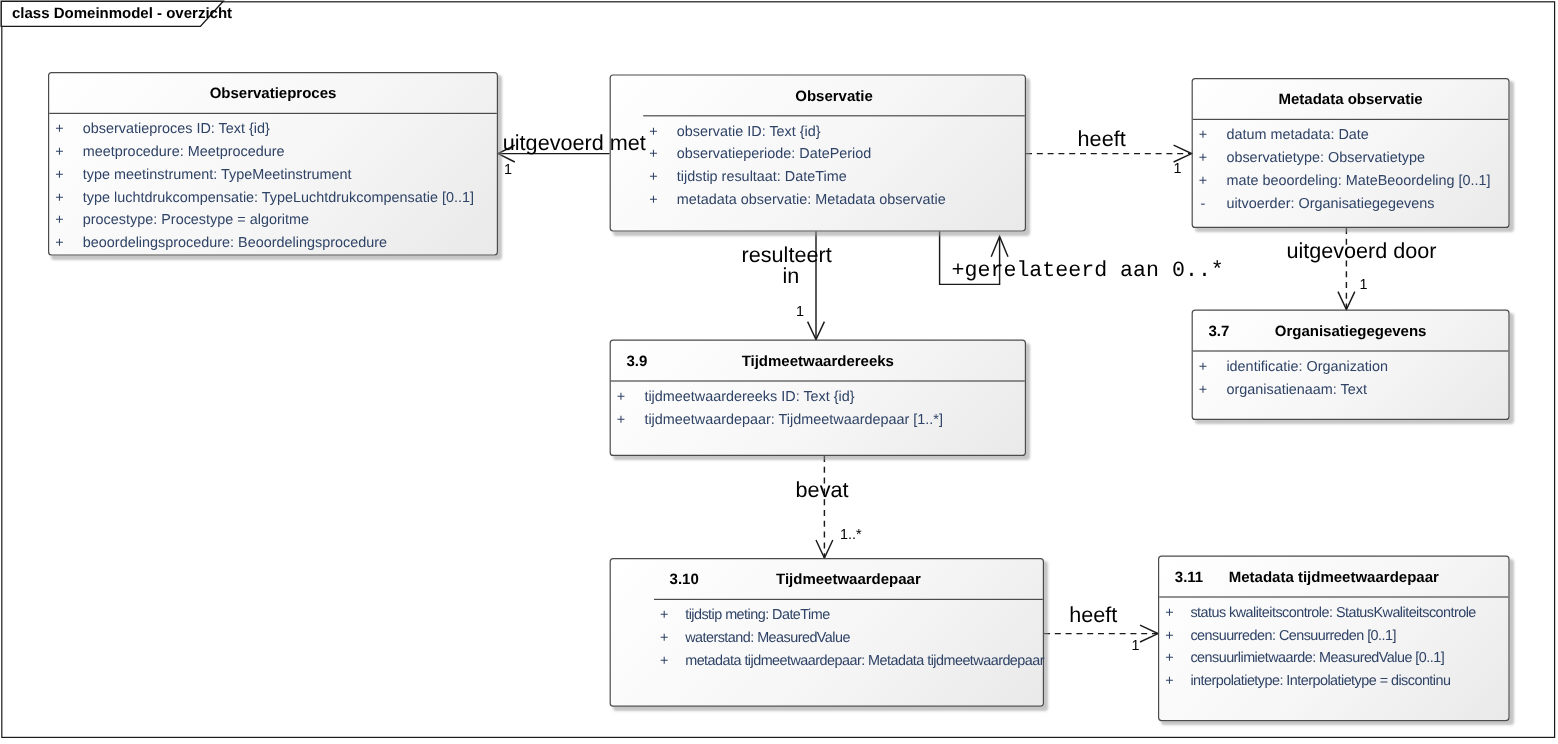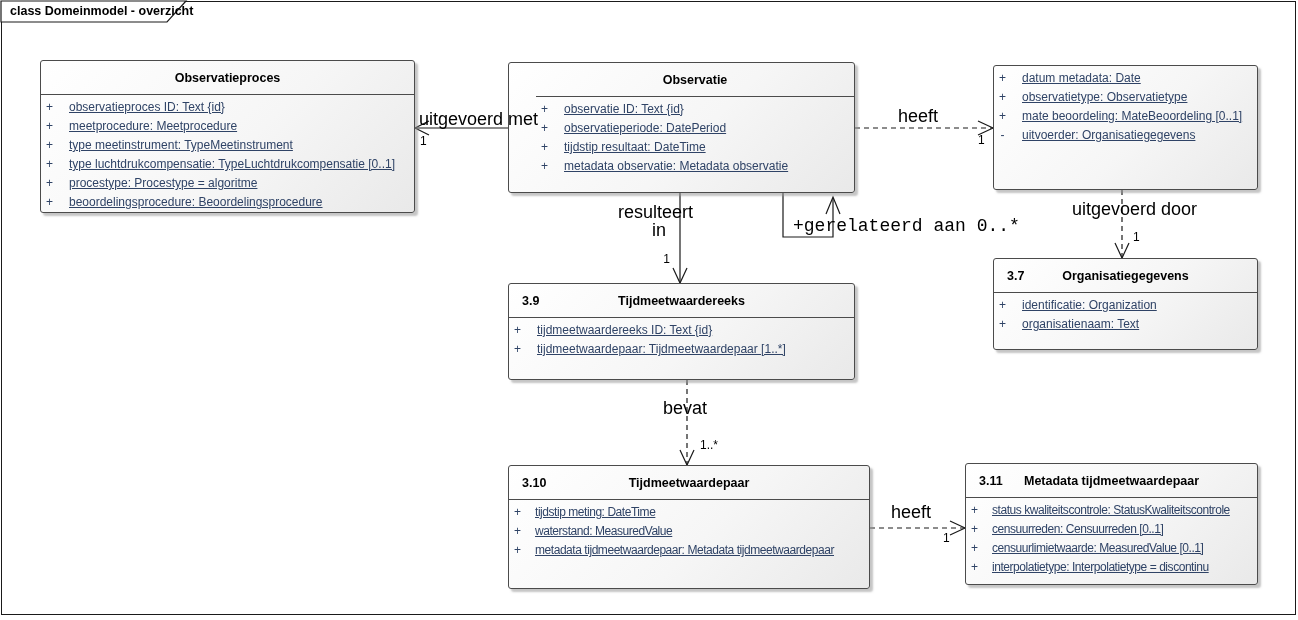--- a/index.html
+++ b/index.html
@@ -48,21 +48,21 @@
   }
   .uml-title{
     font-size:12.5px;font-weight:bold;color:#000;white-space:nowrap;
   }
   .uml-attrs{padding-top:3px;}
   .attr-row{
     display:flex;height:19px;line-height:19px;
     font-size:12px;color:#2F4366;white-space:nowrap;
   }
   .vis{width:17px;text-align:center;flex:none;}
-  .attr-text{margin-left:11px;text-decoration:underline;}
+  .attr-text{margin-left:11px;}
   .uml-class.tight .attr-text{letter-spacing:-0.45px;margin-left:9px;}
 
   .conn-label{
     position:absolute;z-index:3;
     font-size:18px;color:#000;white-space:nowrap;
   }
   .mult{
     position:absolute;z-index:3;
     font-size:12px;color:#000;white-space:nowrap;
   }
@@ -152,20 +152,24 @@
         <span class="attr-text">tijdstip resultaat: DateTime</span>
       </div>
       <div class="attr-row">
         <span class="vis">+</span>
         <span class="attr-text">metadata observatie: Metadata observatie</span>
       </div>
     </div>
 </div>
 
 <div class="uml-class" style="left:993px;top:65px;width:265px;height:125px;">
+  <div class="uml-header">
+    <span class="uml-number"></span>
+    <span class="uml-title">Metadata observatie</span>
+  </div>
   <div class="uml-attrs">
       <div class="attr-row">
         <span class="vis">+</span>
         <span class="attr-text">datum metadata: Date</span>
       </div>
       <div class="attr-row">
         <span class="vis">+</span>
         <span class="attr-text">observatietype: Observatietype</span>
       </div>
       <div class="attr-row">
@@ -206,42 +210,42 @@
         <span class="vis">+</span>
         <span class="attr-text">tijdmeetwaardereeks ID: Text {id}</span>
       </div>
       <div class="attr-row">
         <span class="vis">+</span>
         <span class="attr-text">tijdmeetwaardepaar: Tijdmeetwaardepaar [1..*]</span>
       </div>
     </div>
 </div>
 
-<div class="uml-class tight" style="left:508px;top:465px;width:362px;height:124px;">
+<div class="uml-class tight" style="left:508px;top:465px;width:362px;height:124px;padding-left:36px;">
   <div class="uml-header">
     <span class="uml-number">3.10</span>
     <span class="uml-title">Tijdmeetwaardepaar</span>
   </div>
   <div class="uml-attrs">
       <div class="attr-row">
         <span class="vis">+</span>
         <span class="attr-text">tijdstip meting: DateTime</span>
       </div>
       <div class="attr-row">
         <span class="vis">+</span>
         <span class="attr-text">waterstand: MeasuredValue</span>
       </div>
       <div class="attr-row">
         <span class="vis">+</span>
         <span class="attr-text">metadata tijdmeetwaardepaar: Metadata tijdmeetwaardepaar</span>
       </div>
     </div>
 </div>
 
-<div class="uml-class tight" style="left:965px;top:463px;width:293px;height:122px;">
+<div class="uml-class tight" style="left:965px;top:463px;width:293px;height:138px;">
   <div class="uml-header">
     <span class="uml-number">3.11</span>
     <span class="uml-title">Metadata tijdmeetwaardepaar</span>
   </div>
   <div class="uml-attrs">
       <div class="attr-row">
         <span class="vis">+</span>
         <span class="attr-text">status kwaliteitscontrole: StatusKwaliteitscontrole</span>
       </div>
       <div class="attr-row">

